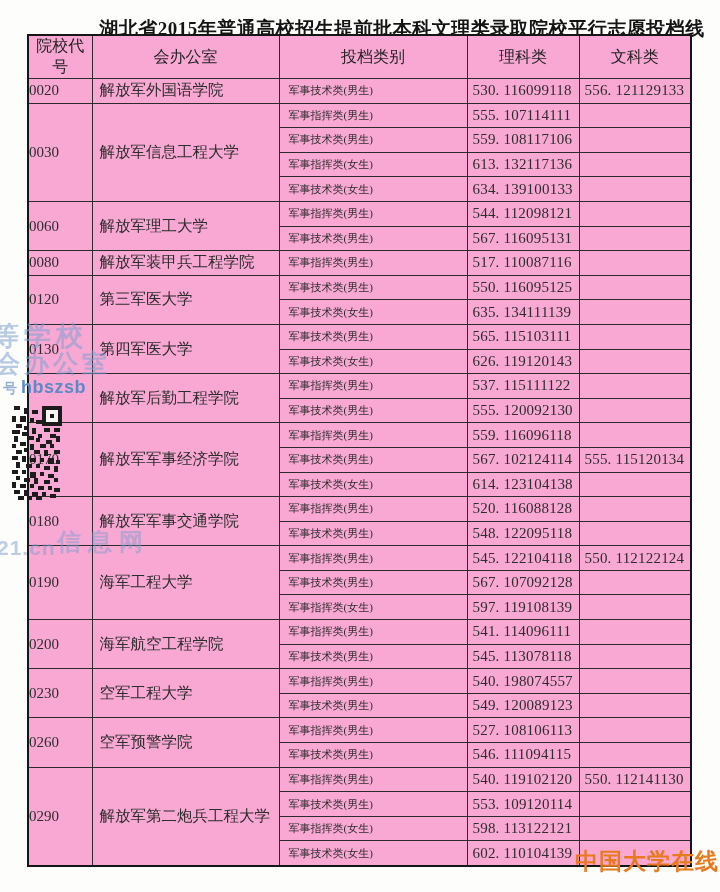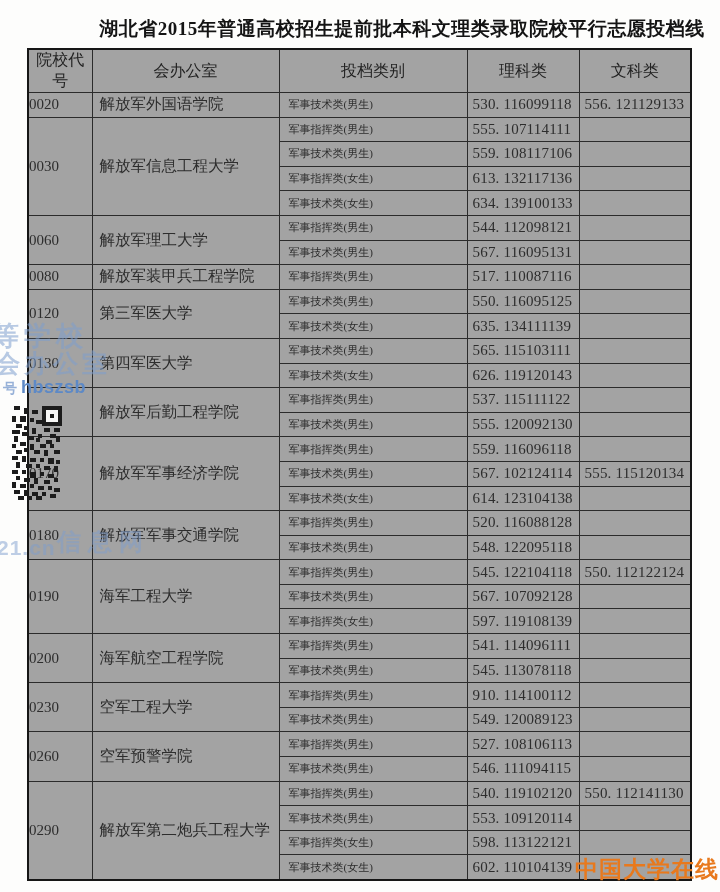--- a/index.html
+++ b/index.html
@@ -6,23 +6,23 @@
   body{
     width:720px;height:892px;position:relative;overflow:hidden;
     background:#fdfdfc;
     font-family:"Liberation Serif","DejaVu Serif",serif;
   }
   .title{
     position:absolute;top:16px;left:0;width:720px;text-align:center;
     font-size:19px;font-weight:bold;color:#141414;letter-spacing:.5px;margin-left:42px;
   }
   table.scores{
-    position:absolute;left:27px;top:48px;width:663px;
+    position:absolute;left:27px;top:34px;width:663px;
     border-collapse:collapse;table-layout:fixed;
-    background:#a3a3a3;border:2px solid #161616;
+    background:#f9a8d4;border:2px solid #161616;
   }
   .scores th{
     height:29px;font-weight:normal;font-size:16px;color:#222;
     border:1px solid #2b2b2b;text-align:center;padding:0;
   }
   .scores td{
     height:23.6px;font-size:15px;color:#2d2d2d;
     border:1px solid #2b2b2b;padding:0 0 0 4px;white-space:nowrap;overflow:hidden;
   }
   .scores tr.group-start td{border-top:1.8px solid #141414;}
@@ -39,21 +39,21 @@
   .wm-f1{left:-8px;top:318px;font-size:27px;letter-spacing:5px;}
   .wm-f2{left:-5px;top:347px;font-size:25px;letter-spacing:4px;}
   .wm-wechat{left:3px;top:377px;font-size:14px;color:rgba(125,158,206,.8);}
   .wm-wechat .hbs{font-size:18px;font-weight:bold;color:#5d89c6;letter-spacing:.5px;}
   .wm-f3{left:13px;top:526px;font-size:24px;letter-spacing:7px;color:rgba(125,158,206,.5);margin-left:44px;}
   .wm-f4{left:-3px;top:536px;font-size:21px;letter-spacing:1px;color:rgba(125,158,206,.5);}
   .qr{position:absolute;left:12px;top:406px;width:52px;height:94px;z-index:4;}
   .site-badge{
     position:absolute;left:575px;top:846px;z-index:5;
     font-family:"Liberation Sans","DejaVu Sans",sans-serif;
-    font-size:23px;font-weight:bold;color:#e8791d;letter-spacing:1px;white-space:nowrap;margin-top:8px;
+    font-size:23px;font-weight:bold;color:#e8791d;letter-spacing:1px;white-space:nowrap;
   }
 </style>
 </head>
 <body>
 
 <div class="title">湖北省2015年普通高校招生提前批本科文理类录取院校平行志愿投档线</div>
 
 <table class="scores">
   <colgroup>
     <col style="width:64px">
@@ -211,21 +211,21 @@
       </tr>
       <tr>
         <td class="category">军事技术类(男生)</td>
         <td class="science">545. 113078118</td>
         <td class="arts"></td>
       </tr>
       <tr class="group-start">
         <td class="code" rowspan="2">0230</td>
         <td class="name" rowspan="2">空军工程大学</td>
         <td class="category">军事指挥类(男生)</td>
-        <td class="science">910. 114100112</td>
+        <td class="science">540. 198074557</td>
         <td class="arts"></td>
       </tr>
       <tr>
         <td class="category">军事技术类(男生)</td>
         <td class="science">549. 120089123</td>
         <td class="arts"></td>
       </tr>
       <tr class="group-start">
         <td class="code" rowspan="2">0260</td>
         <td class="name" rowspan="2">空军预警学院</td>

